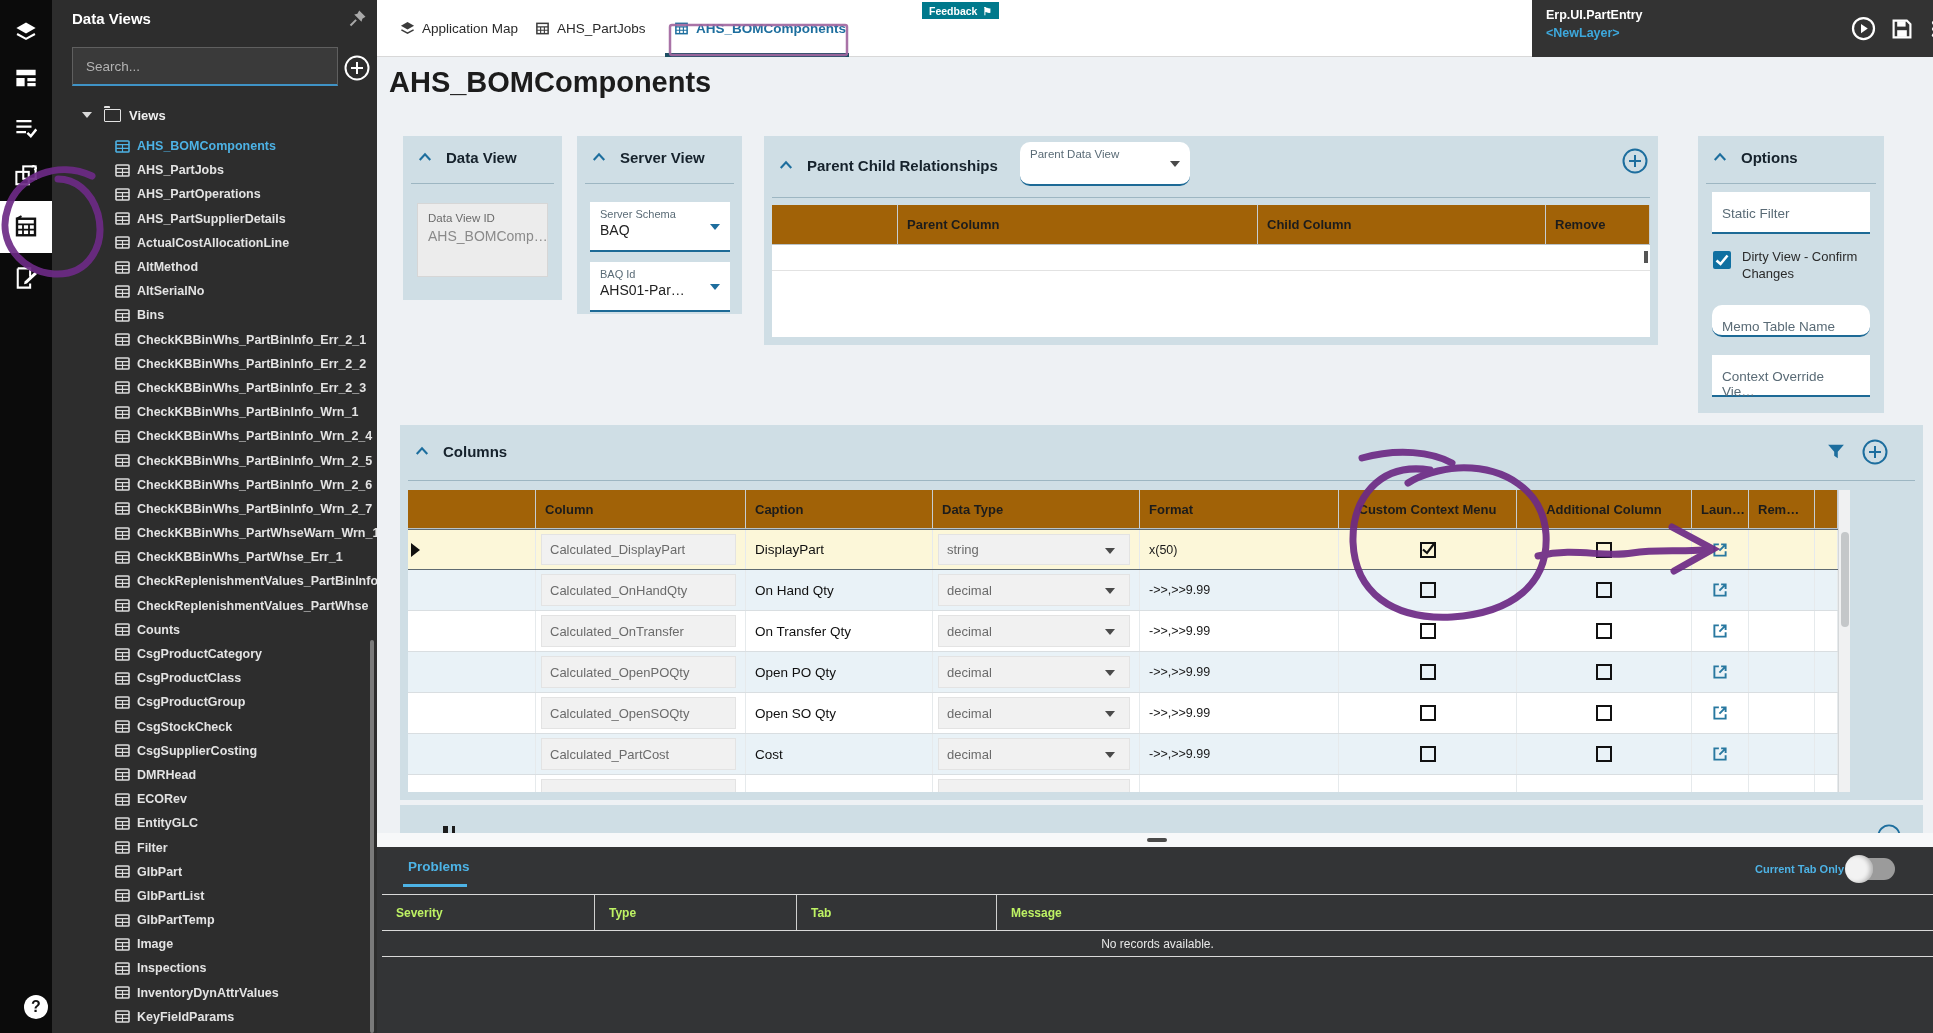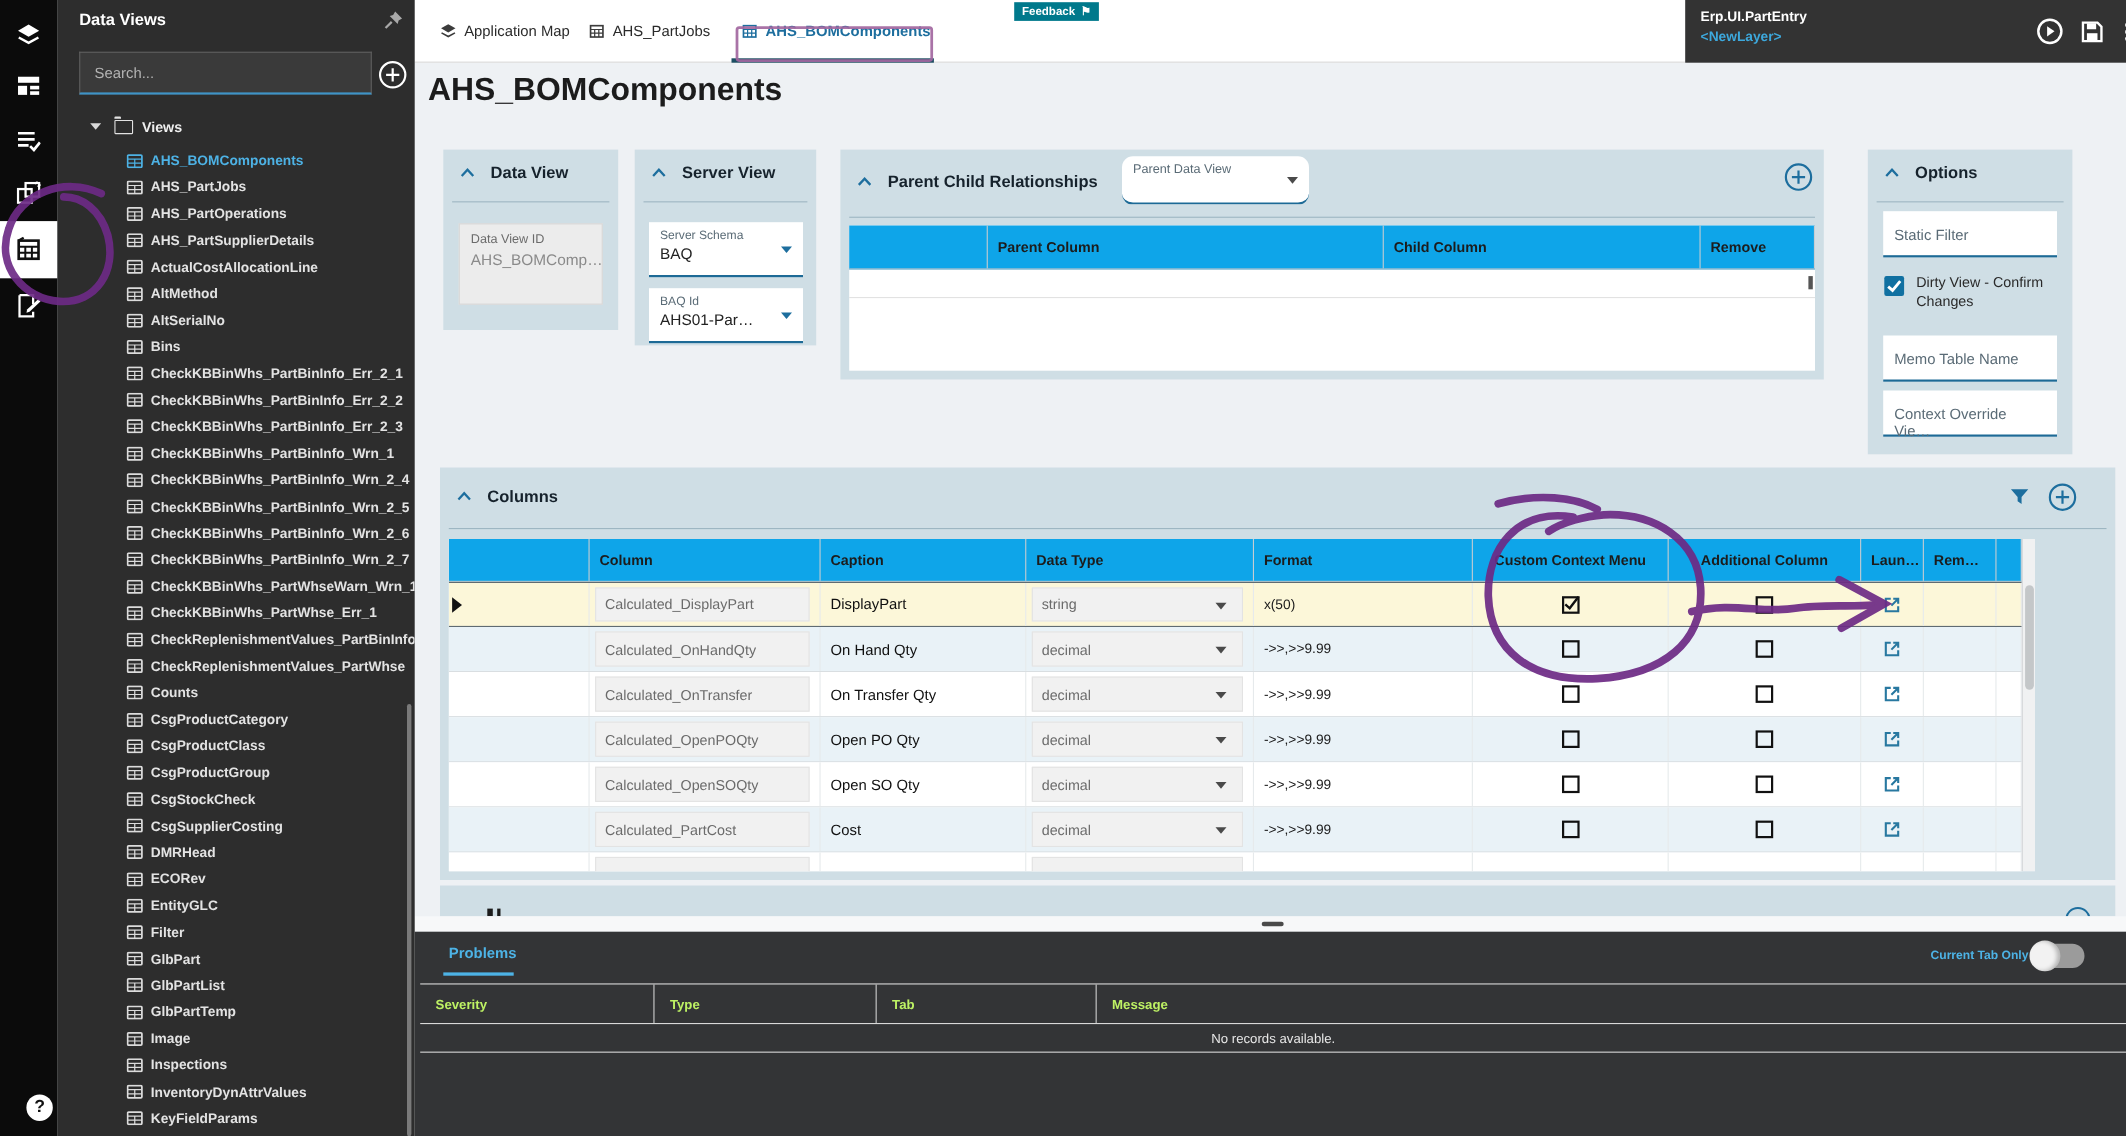--- a/index.html
+++ b/index.html
@@ -55,21 +55,21 @@
   .fld .lbl{font-size:11px;color:#5a6b76;}
   .fld .val{font-size:14px;color:#222;margin-top:2px;}
   .fld .lbl-only{font-size:13.5px;color:#5a6b76;margin-top:8px;}
   .tri{width:0;height:0;border-left:5px solid transparent;border-right:5px solid transparent;border-top:6px solid #1d6e9e;position:absolute;right:10px;top:50%;margin-top:-2px;}
   .tri.dark{border-top-color:#4a4a4a;}
   .fld-dis{position:absolute;background:#ececec;border:1px solid #d6d6d6;box-sizing:border-box;padding:8px 10px;}
   .fld-dis .lbl{font-size:11.5px;color:#6b6b6b;}
   .fld-dis .val{font-size:14px;color:#8a8a8a;margin-top:4px;}
   .icon-btn{position:absolute;color:#1d6e9e;cursor:pointer;}
   
-  .ghead{display:flex;background:#0ea5e9;border-bottom:1px solid #b9c2c8;box-sizing:border-box;}
+  .ghead{display:flex;background:#a16207;border-bottom:1px solid #b9c2c8;box-sizing:border-box;}
   .ghead .hc{display:flex;align-items:center;font-size:13px;font-weight:700;color:#1c1c1c;
     border-right:1px solid #c6cdd2;box-sizing:border-box;padding-left:9px;overflow:hidden;white-space:nowrap;}
   .hc.center{justify-content:center;padding-left:0;}
   .grow{display:flex;box-sizing:border-box;border-bottom:1px solid #d9dee1;background:#fff;position:relative;}
   .grow.alt{background:#e9f2f7;}
   .grow.sel{background:#fcf7d9;border-top:1px solid #5f6b72;border-bottom:1px solid #5f6b72;}
   .gc{box-sizing:border-box;border-right:1px solid #e6eaec;position:relative;display:flex;align-items:center;overflow:hidden;}
   .graybox{position:absolute;left:5px;right:9px;top:4px;bottom:4px;background:#f1f1f1;border:1px solid #e3e3e3;
     display:flex;align-items:center;padding-left:8px;box-sizing:border-box;font-size:13px;color:#6b6b6b;white-space:nowrap;overflow:hidden;}
   .captxt{font-size:13.5px;color:#101010;padding-left:9px;white-space:nowrap;}
@@ -566,21 +566,21 @@
     <div class="fld" style="left:14px;top:56px;width:158px;height:42px;">
       <div class="lbl-only">Static Filter</div>
     </div>
     <div class="abs" style="left:14px;top:112px;width:160px;">
       <svg width="20" height="20" viewBox="0 0 20 20" style="position:absolute;left:0;top:2px;">
         <rect x="1" y="1" width="18" height="18" rx="2" fill="#1070a1"></rect>
           <path d="M4.5 10.5 8.5 14 15.5 5.5" stroke="#fff" stroke-width="2.6" fill="none"></path>
         </svg>
       <div style="margin-left:30px;font-size:13px;color:#2a2a2a;line-height:17px;">Dirty View - Confirm Changes</div>
     </div>
-    <div class="fld" style="left:14px;top:169px;width:158px;height:42px;">
+    <div class="fld" style="left:14px;top:169px;width:158px;height:32px;border-radius:10px;">
       <div class="lbl-only">Memo Table Name</div>
     </div>
     <div class="fld" style="left:14px;top:219px;width:158px;height:42px;">
       <div class="lbl-only">Context Override Vie…</div>
     </div>
   </div>
 
   <div class="panel" style="left:23px;top:425px;width:1523px;height:375px;">
     <div class="panel-head" style="height:52px;">
       <svg class="chev" viewBox="0 0 16 10">

